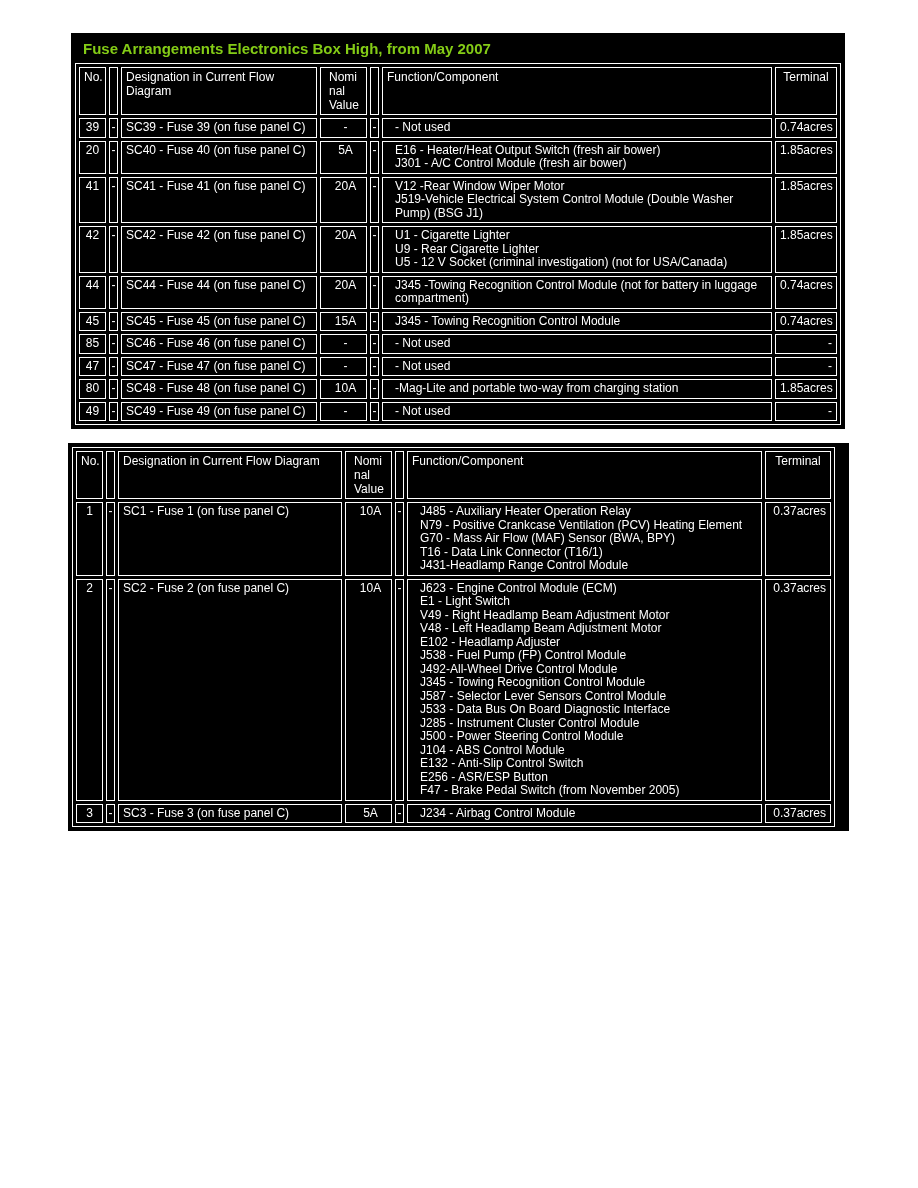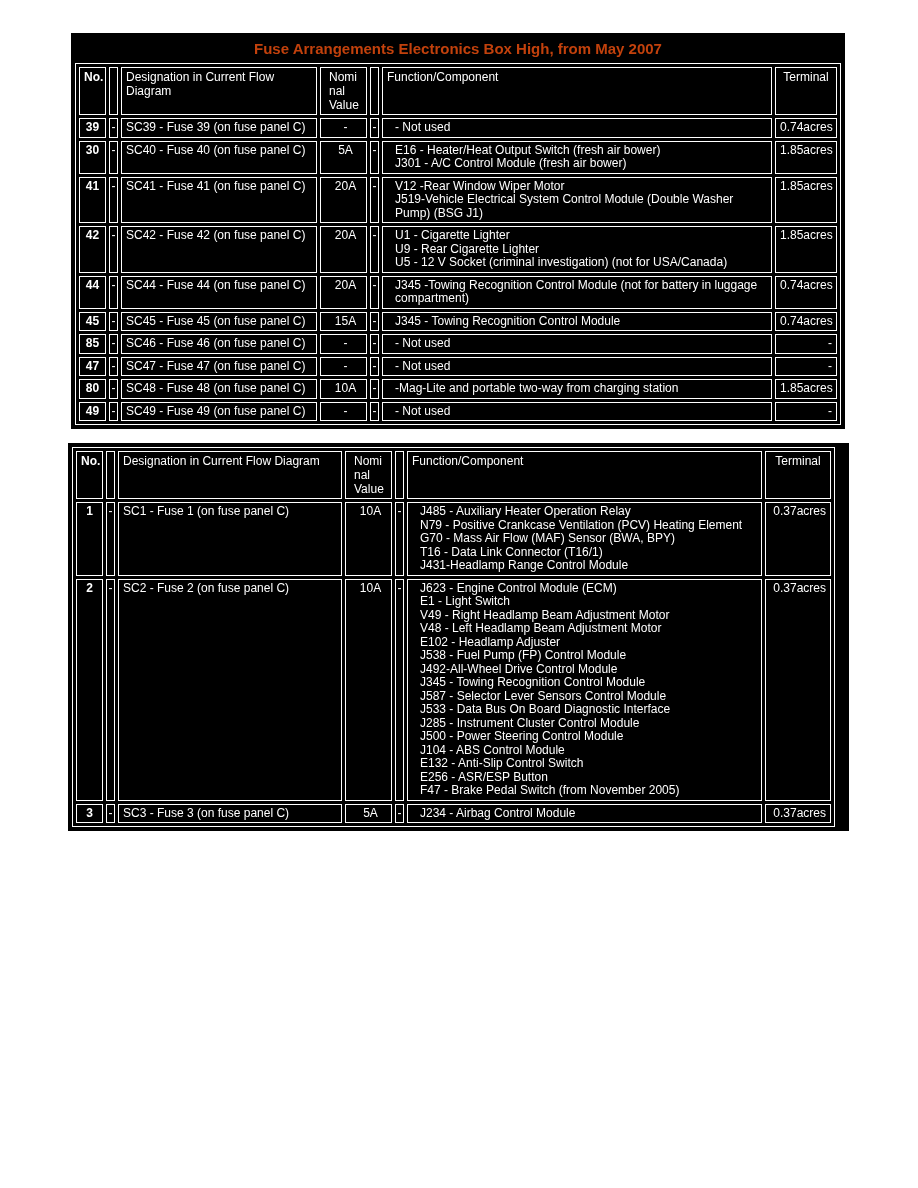--- a/index.html
+++ b/index.html
@@ -16,22 +16,21 @@
     background: #000000;
     color: #ffffff;
   }
   #block1 { left: 71px; top: 33px;  width: 774px; }
   #block2 { left: 68px; top: 443px; width: 781px; }
 
   .block-title {
     font-size: 15px;
     font-weight: bold;
     padding: 7px 12px 6px 12px;
-    color: #c2410c;
-    text-align: center;
+    color: #84cc16;
   }
 
   table.fuse-table {
     border-collapse: separate;
     border-spacing: 3px;
     border: 1px solid #ffffff;
     table-layout: fixed;
     width: calc(100% - 8px);
     margin: 0 4px 4px 4px;
   }
@@ -46,21 +45,21 @@
     vertical-align: top;
     font-size: 12px;
     line-height: 13.5px;
     font-weight: normal;
     text-align: left;
     color: #ffffff;
     overflow: hidden;
   }
   th { line-height: 14px; }
 
-  .c-no   { text-align: center; font-weight: bold; }
+  .c-no   { text-align: center; }
   .c-dash { text-align: center; padding-left: 1px; padding-right: 1px; }
   .c-nom  { text-align: center; overflow-wrap: break-word; padding-left: 8px; }
   th.c-nom { text-align: left; }
   .c-term { text-align: right; }
   th.c-term { text-align: center; margin-top: 12px; }
   .c-func { white-space: pre-line; padding-left: 12px; }
 </style>
 </head>
 <body>
 
@@ -91,21 +90,21 @@
       <tr>
         <td class="c-no">39</td>
         <td class="c-dash">-</td>
         <td>SC39 - Fuse 39 (on fuse panel C)</td>
         <td class="c-nom">-</td>
         <td class="c-dash">-</td>
         <td class="c-func">- Not used</td>
         <td class="c-term">0.74acres</td>
       </tr>
       <tr>
-        <td class="c-no">30</td>
+        <td class="c-no">20</td>
         <td class="c-dash">-</td>
         <td>SC40 - Fuse 40 (on fuse panel C)</td>
         <td class="c-nom">5A</td>
         <td class="c-dash">-</td>
         <td class="c-func">E16 - Heater/Heat Output Switch (fresh air bower)
 J301 - A/C Control Module (fresh air bower)</td>
         <td class="c-term">1.85acres</td>
       </tr>
       <tr>
         <td class="c-no">41</td>

